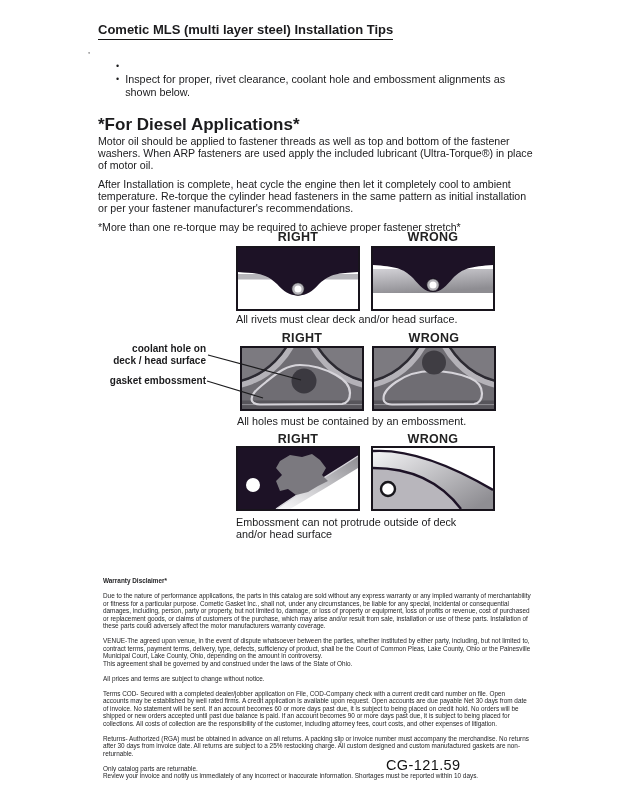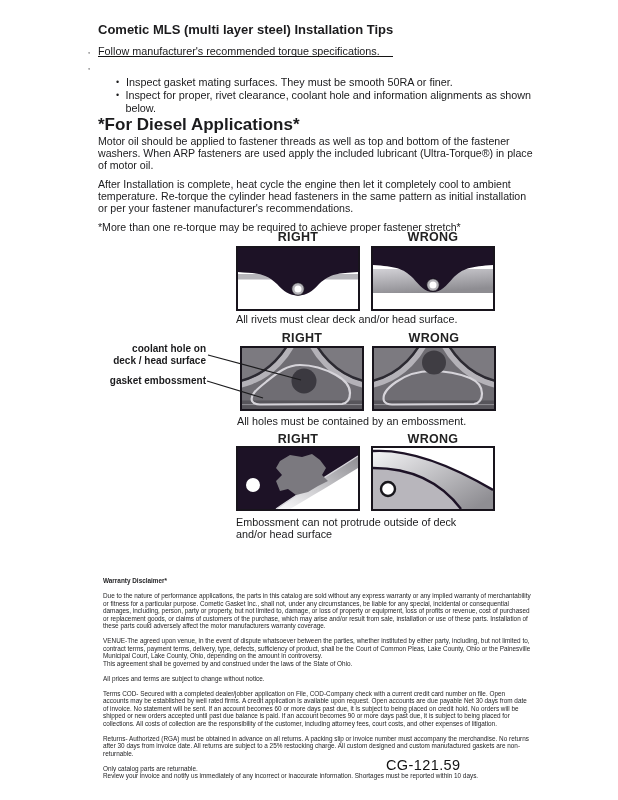--- a/index.html
+++ b/index.html
@@ -3,21 +3,21 @@
 <meta charset="utf-8">
 <style>
   html,body{margin:0;padding:0;}
   body{
     width:618px;height:800px;background:#ffffff;position:relative;overflow:hidden;
     font-family:"Liberation Sans","DejaVu Sans",sans-serif;color:#1b1b1d;
     -webkit-font-smoothing:antialiased;
   }
   .abs{position:absolute;}
   
-  .title{left:98px;top:22px;font-size:13px;font-weight:bold;border-bottom:1.5px solid #141414;padding-bottom:19px;}
+  .title{left:98px;top:22px;font-size:13px;font-weight:bold;border-bottom:1.5px solid #141414;padding-bottom:2px;}
   
   .bullets{left:88px;top:44px;width:450px;}
   .b-row{display:flex;align-items:flex-start;line-height:15.2px;font-size:10.8px;}
   .b-row .mk{width:10px;font-size:7px;line-height:15.2px;padding-top:1px;}
   .b-row.sub{margin-left:28px;line-height:12.8px;}
   .b-row.sub .mk{font-size:9px;line-height:12.8px;padding-top:0;}
   
   .diesel-h{left:98px;top:115px;font-size:17px;font-weight:bold;}
   .diesel{left:98px;top:135px;width:436px;font-size:10.6px;line-height:12px;}
   .diesel p{margin:0 0 7px 0;}
@@ -36,32 +36,27 @@
   .pagecode{left:386px;top:757px;font-size:14.5px;letter-spacing:.4px;color:#121212;}
 </style>
 </head>
 <body>
 
 <div class="abs title">Cometic MLS (multi layer steel) Installation Tips</div>
 
 <div class="abs bullets">
   <div class="b-row">
       <span class="mk">◦</span>
-      <span>Follow manufacturer's recommended torque specifications.</span>
-    </div>
-  <div class="b-row">
-      <span class="mk">◦</span>
     </div>
   <div class="b-row sub">
       <span class="mk">•</span>
-      <span>Inspect gasket mating surfaces.  They must be smooth 50RA or finer.</span>
     </div>
   <div class="b-row sub">
       <span class="mk">•</span>
-      <span>Inspect for proper, rivet clearance, coolant hole and information alignments as shown below.</span>
+      <span>Inspect for proper, rivet clearance, coolant hole and embossment alignments as shown below.</span>
     </div>
 </div>
 
 <div class="abs diesel-h">*For Diesel Applications*</div>
 <div class="abs diesel">
   <p>Motor oil should be applied to fastener threads as well as top and bottom of the fastener washers. When ARP fasteners are used apply the included lubricant (Ultra-Torque®) in place of motor oil.</p>
   <p>After Installation is complete, heat cycle the engine then let it completely cool to ambient temperature. Re-torque the cylinder head fasteners in the same pattern as initial installation or per your fastener manufacturer's recommendations.</p>
   <p>*More than one re-torque may be required to achieve proper fastener stretch*</p>
 </div>
 

